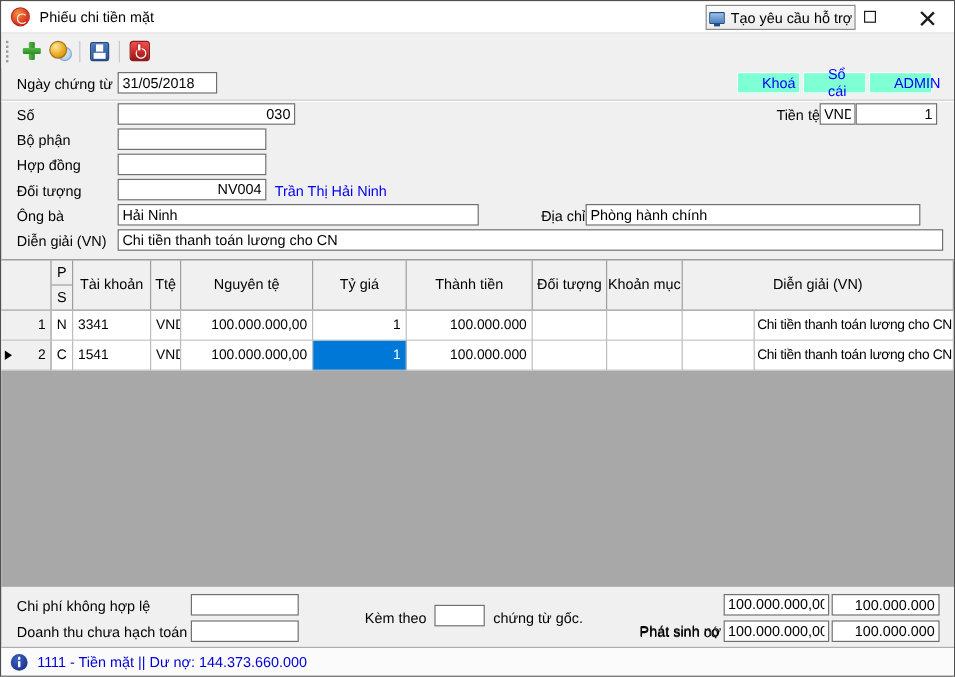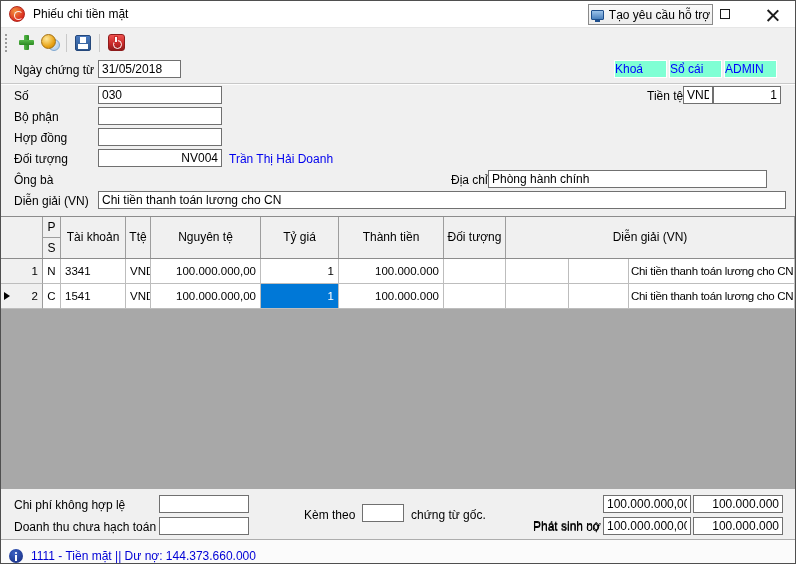--- a/index.html
+++ b/index.html
@@ -55,21 +55,21 @@
   .power-icon::before { content:""; position:absolute; left:4px; top:4.5px; width:7px; height:7px;
              border:1.5px solid #fff; border-radius:50%; }
   .power-icon::after { content:""; position:absolute; left:6.8px; top:2px; width:2px; height:5px; background:#fff;
              box-shadow:0 0 0 1px rgba(198,40,40,.85); }
   
   .flabel { position:absolute; white-space:nowrap; }
   .tbox { position:absolute; height:18px; border:1px solid #707070; background:#fff;
           font-family:inherit; font-size:12px; padding:0 3px; outline:none; }
   .tr { text-align:right; }
   .badge { position:absolute; top:59px; width:53px; height:18px; background:#7fffd4; color:#0000ff;
-           border:1px solid #ffffff; display:flex; align-items:center; padding-left:0; }
+           border:1px solid #ffffff; display:flex; align-items:center; padding-left:20px; }
   .groove { position:absolute; left:0; top:82px; width:794px; height:2px;
            border-top:1px solid #c8c8c8; border-bottom:1px solid #fdfdfd; }
   .linktext { position:absolute; color:#0000ee; white-space:nowrap; }
   
   .grid { position:absolute; left:0; top:215px; width:794px; height:273px; background:#a8a8a8;
           display:flex; flex-direction:column; }
   .ghead { display:flex; height:43px; background:#f0f0f0;
           border-top:1px solid #8c8c8c; border-bottom:1px solid #8c8c8c; }
   .hc { border-right:1px solid #9d9d9d; display:flex; align-items:center; justify-content:center;
           text-align:center; line-height:13px; }
@@ -85,21 +85,21 @@
   .gc.sel { background:#0078d7; color:#fff; }
   .gc.desc { letter-spacing:-0.3px; padding:0 2px; }
   .c0{width:42px;} .c1{width:18px;} .c2{width:65px;} .c3{width:25px;} .c4{width:110px;}
   .c5{width:78px;} .c6{width:105px;} .c7{width:62px;} .c8{width:63px;} .c9{width:60px;}
   .c10{flex:1;}
   .cur-arrow { position:absolute; left:3px; top:50%; transform:translateY(-50%);
         width:0; height:0; border-left:6px solid #000; border-top:4.5px solid transparent; border-bottom:4.5px solid transparent; }
   .gfill { flex:1; }
   
   .statusbar { position:absolute; left:0; top:538px; width:794px; height:24px; background:#fbfbfb;
-        border-top:1px solid #adadad; display:flex; align-items:flex-end; padding-left:8px; gap:8px; }
+        border-top:1px solid #adadad; display:flex; align-items:center; padding-left:8px; gap:8px; }
   .info-icon { position:relative; width:14px; height:14px; border-radius:50%;
         background:radial-gradient(circle at 40% 32%,#3c62c4,#13277a); flex:none; }
   .info-icon::before { content:""; position:absolute; left:6px; top:2.5px; width:2px; height:2.5px; background:#fff; border-radius:50%; }
   .info-icon::after { content:""; position:absolute; left:6px; top:6px; width:2px; height:5.5px; background:#fff; }
   .status-text { color:#0000d6; }
 </style>
 </head>
 <body>
 
 <div class="window">
@@ -140,56 +140,58 @@
   <span class="flabel" style="left:13px;top:62px;">Ngày chứng từ</span>
   <input class="tbox" style="left: 97px; top: 59px; width: 83px;" value="31/05/2018">
 
   <span class="badge" style="left:613px;">Khoá</span>
   <span class="badge" style="left:668px;">Sổ cái</span>
   <span class="badge" style="left:723px;">ADMIN</span>
 
   <div class="groove"></div>
 
   <span class="flabel" style="left:13px;top:88px;">Số</span>
-  <input class="tbox" style="left: 97px; top: 85px; width: 124px;" value="030">
+  <input class="tbox" style="left: 97px; top: 85px; width: 148px; text-align: right;" value="030">
 
   <span class="flabel" style="left:646px;top:88px;">Tiền tệ</span>
   <input class="tbox" style="left: 682px; top: 85px; width: 30px;" value="VND">
   <input class="tbox tr" style="left: 712px; top: 85px; width: 68px;" value="1">
 
   <span class="flabel" style="left:13px;top:109px;">Bộ phận</span>
   <input class="tbox" style="left: 97px; top: 106px; width: 124px;" value="">
 
   <span class="flabel" style="left:13px;top:130px;">Hợp đồng</span>
   <input class="tbox" style="left: 97px; top: 127px; width: 124px;" value="">
 
   <span class="flabel" style="left:13px;top:151px;">Đối tượng</span>
   <input class="tbox" style="left: 97px; top: 148px; width: 124px; text-align: right;" value="NV004">
-  <span class="linktext" style="left:228px;top:151px;">Trần Thị Hải Doanh</span>
+  <span class="linktext" style="left:228px;top:151px;">Trần Thị Hải Ninh</span>
 
   <span class="flabel" style="left:13px;top:172px;">Ông bà</span>
+  <input class="tbox" style="left: 97px; top: 169px; width: 301px;" value="Hải Ninh">
   <span class="flabel" style="left:450px;top:172px;">Địa chỉ</span>
   <input class="tbox" style="left: 487px; top: 169px; width: 279px;" value="Phòng hành chính">
 
   <span class="flabel" style="left:13px;top:193px;">Diễn giải (VN)</span>
   <input class="tbox" style="left: 97px; top: 190px; width: 688px;" value="Chi tiền thanh toán lương cho CN">
 
   <div class="grid">
     <div class="ghead">
       <div class="hc c0"></div>
       <div class="hc c1 ps-head">
         <div class="ps-half top">P</div>
         <div class="ps-half">S</div>
       </div>
       <div class="hc c2">Tài khoản</div>
       <div class="hc c3">Ttệ</div>
       <div class="hc c4">Nguyên tệ</div>
       <div class="hc c5">Tỷ giá</div>
       <div class="hc c6">Thành tiền</div>
       <div class="hc c7">Đối tượng</div>
+      <div class="hc c8">Khoản mục</div>
       <div class="hc c10">Diễn giải (VN)</div>
     </div>
 
     <div class="grow">
       <div class="gc ind c0">
           <span>1</span>
         </div>
       <div class="gc ctr c1">N</div>
       <div class="gc c2">3341</div>
       <div class="gc c3">VND</div>

